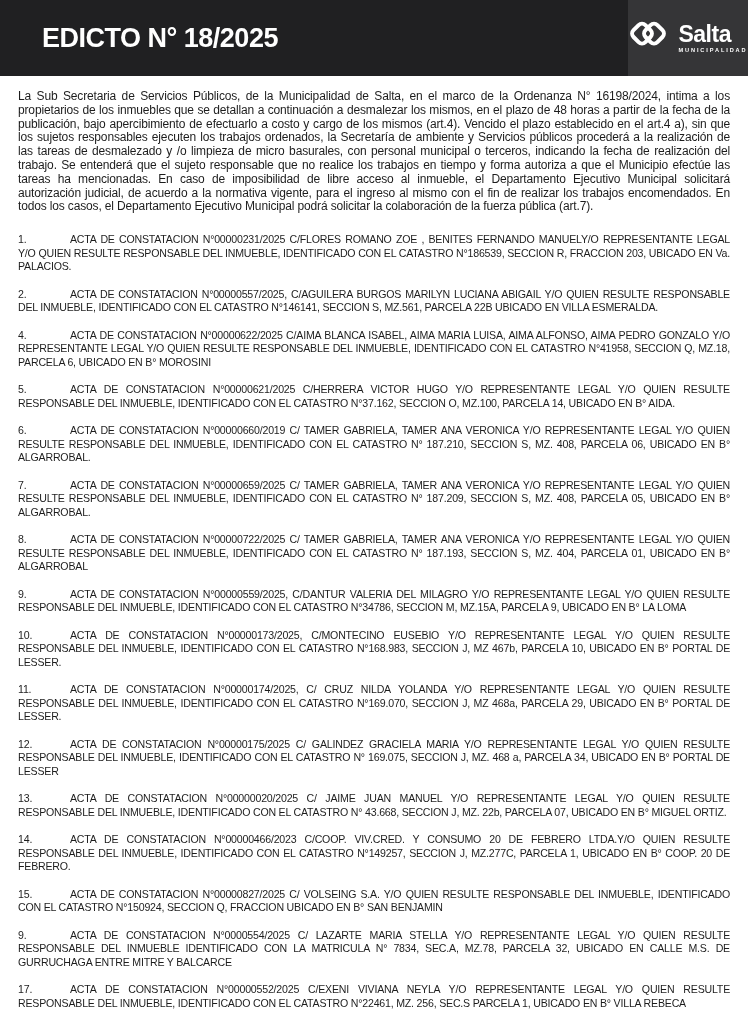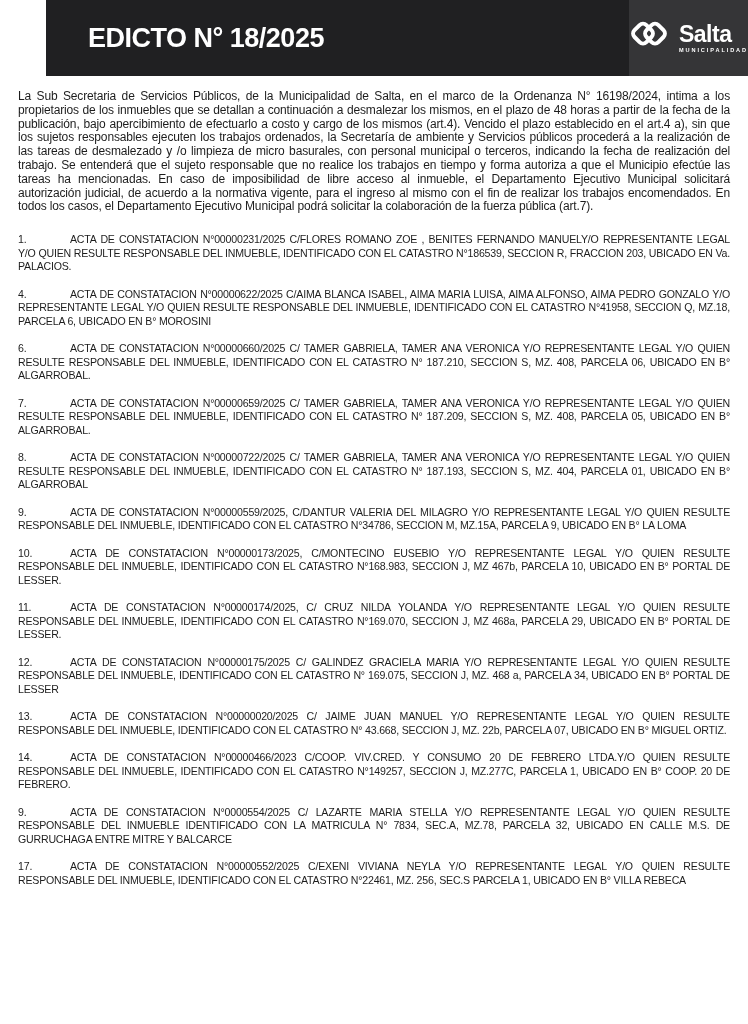--- a/index.html
+++ b/index.html
@@ -7,21 +7,21 @@
   .page {
     width: 748px;
     height: 1024px;
     margin: 0 auto;
     background: #ffffff;
     font-family: "Liberation Sans", "DejaVu Sans", sans-serif;
     color: #1d1d1d;
     overflow: hidden;
   }
   
-  .header { display: flex; height: 76px; width: 100%; padding-left: 46px; }
+  .header { display: flex; height: 76px; width: 100%; }
   .header-left {
     width: 628px;
     background: #202022;
     display: flex;
     align-items: center;
     padding-left: 42px;
   }
   .header-title {
     color: #ffffff;
     font-size: 27px;
@@ -98,29 +98,35 @@
   </div>
 
   <div class="content">
     <p class="intro">La Sub Secretaria de Servicios Públicos, de la Municipalidad de Salta, en el marco de la Ordenanza N° 16198/2024, intima a los propietarios de los inmuebles que se detallan a continuación a desmalezar los mismos, en el plazo de 48 horas a partir de la fecha de la publicación, bajo apercibimiento de efectuarlo a costo y cargo de los mismos (art.4). Vencido el plazo establecido en el art.4 a), sin que los sujetos responsables ejecuten los trabajos ordenados, la Secretaría de ambiente y Servicios públicos procederá a la realización de las tareas de desmalezado y /o limpieza de micro basurales, con personal municipal o terceros, indicando la fecha de realización del trabajo. Se entenderá que el sujeto responsable que no realice los trabajos en tiempo y forma autoriza a que el Municipio efectúe las tareas ha mencionadas. En caso de imposibilidad de libre acceso al inmueble, el Departamento Ejecutivo Municipal solicitará autorización judicial, de acuerdo a la normativa vigente, para el ingreso al mismo con el fin de realizar los trabajos encomendados. En todos los casos, el Departamento Ejecutivo Municipal podrá solicitar la colaboración de la fuerza pública (art.7).</p>
 
     <div class="acta-list">
   <p class="acta-item">
     <span class="num">1.</span><span>ACTA DE CONSTATACION N°00000231/2025 C/FLORES ROMANO ZOE , BENITES FERNANDO MANUELY/O REPRESENTANTE LEGAL Y/O QUIEN RESULTE RESPONSABLE DEL INMUEBLE, IDENTIFICADO CON EL CATASTRO N°186539, SECCION R, FRACCION 203, UBICADO EN Va. PALACIOS.</span>
   </p>
 
+  <p class="acta-item">
+    <span class="num">2.</span><span>ACTA DE CONSTATACION N°00000557/2025, C/AGUILERA BURGOS MARILYN LUCIANA ABIGAIL Y/O QUIEN RESULTE RESPONSABLE DEL INMUEBLE, IDENTIFICADO CON EL CATASTRO N°146141, SECCION S, MZ.561, PARCELA 22B UBICADO EN VILLA ESMERALDA.</span>
+  </p>
 
 
   <p class="acta-item">
     <span class="num">4.</span><span>ACTA DE CONSTATACION N°00000622/2025 C/AIMA BLANCA ISABEL, AIMA MARIA LUISA, AIMA ALFONSO, AIMA PEDRO GONZALO Y/O REPRESENTANTE LEGAL Y/O QUIEN RESULTE RESPONSABLE DEL INMUEBLE, IDENTIFICADO CON EL CATASTRO N°41958, SECCION Q, MZ.18, PARCELA 6, UBICADO EN B° MOROSINI</span>
   </p>
 
+  <p class="acta-item">
+    <span class="num">5.</span><span>ACTA DE CONSTATACION N°00000621/2025 C/HERRERA VICTOR HUGO Y/O REPRESENTANTE LEGAL Y/O QUIEN RESULTE RESPONSABLE DEL INMUEBLE, IDENTIFICADO CON EL CATASTRO N°37.162, SECCION O, MZ.100, PARCELA 14, UBICADO EN B° AIDA.</span>
+  </p>
 
   <p class="acta-item">
-    <span class="num">6.</span><span>ACTA DE CONSTATACION N°00000660/2025 C/ TAMER GABRIELA, TAMER ANA VERONICA Y/O REPRESENTANTE LEGAL Y/O QUIEN RESULTE RESPONSABLE DEL INMUEBLE, IDENTIFICADO CON EL CATASTRO N° 187.210, SECCION S, MZ. 408, PARCELA 06, UBICADO EN B° ALGARROBAL.</span>
+    <span class="num">6.</span><span>ACTA DE CONSTATACION N°00000660/2019 C/ TAMER GABRIELA, TAMER ANA VERONICA Y/O REPRESENTANTE LEGAL Y/O QUIEN RESULTE RESPONSABLE DEL INMUEBLE, IDENTIFICADO CON EL CATASTRO N° 187.210, SECCION S, MZ. 408, PARCELA 06, UBICADO EN B° ALGARROBAL.</span>
   </p>
 
   <p class="acta-item">
     <span class="num">7.</span><span>ACTA DE CONSTATACION N°00000659/2025 C/ TAMER GABRIELA, TAMER ANA VERONICA Y/O REPRESENTANTE LEGAL Y/O QUIEN RESULTE RESPONSABLE DEL INMUEBLE, IDENTIFICADO CON EL CATASTRO N° 187.209, SECCION S, MZ. 408, PARCELA 05, UBICADO EN B° ALGARROBAL.</span>
   </p>
 
   <p class="acta-item">
     <span class="num">8.</span><span>ACTA DE CONSTATACION N°00000722/2025 C/ TAMER GABRIELA, TAMER ANA VERONICA Y/O REPRESENTANTE LEGAL Y/O QUIEN RESULTE RESPONSABLE DEL INMUEBLE, IDENTIFICADO CON EL CATASTRO N° 187.193, SECCION S, MZ. 404, PARCELA 01, UBICADO EN B° ALGARROBAL</span>
   </p>
 
@@ -141,20 +147,23 @@
   </p>
 
   <p class="acta-item">
     <span class="num">13.</span><span>ACTA DE CONSTATACION N°00000020/2025 C/ JAIME JUAN MANUEL Y/O REPRESENTANTE LEGAL Y/O QUIEN RESULTE RESPONSABLE DEL INMUEBLE, IDENTIFICADO CON EL CATASTRO N° 43.668, SECCION J, MZ. 22b, PARCELA 07, UBICADO EN B° MIGUEL ORTIZ.</span>
   </p>
 
   <p class="acta-item">
     <span class="num">14.</span><span>ACTA DE CONSTATACION N°00000466/2023 C/COOP. VIV.CRED. Y CONSUMO 20 DE FEBRERO LTDA.Y/O QUIEN RESULTE RESPONSABLE DEL INMUEBLE, IDENTIFICADO CON EL CATASTRO N°149257, SECCION J, MZ.277C, PARCELA 1, UBICADO EN B° COOP. 20 DE FEBRERO.</span>
   </p>
 
+  <p class="acta-item">
+    <span class="num">15.</span><span>ACTA DE CONSTATACION N°00000827/2025 C/ VOLSEING S.A. Y/O QUIEN RESULTE RESPONSABLE DEL INMUEBLE, IDENTIFICADO CON EL CATASTRO N°150924, SECCION Q, FRACCION UBICADO EN B° SAN BENJAMIN</span>
+  </p>
 
   <p class="acta-item">
     <span class="num">9.</span><span>ACTA DE CONSTATACION N°0000554/2025 C/ LAZARTE MARIA STELLA Y/O REPRESENTANTE LEGAL Y/O QUIEN RESULTE RESPONSABLE DEL INMUEBLE IDENTIFICADO CON LA MATRICULA N° 7834, SEC.A, MZ.78, PARCELA 32, UBICADO EN CALLE M.S. DE GURRUCHAGA ENTRE MITRE Y BALCARCE</span>
   </p>
 
   <p class="acta-item">
     <span class="num">17.</span><span>ACTA DE CONSTATACION N°00000552/2025 C/EXENI VIVIANA NEYLA Y/O REPRESENTANTE LEGAL Y/O QUIEN RESULTE RESPONSABLE DEL INMUEBLE, IDENTIFICADO CON EL CATASTRO N°22461, MZ. 256, SEC.S PARCELA 1, UBICADO EN B° VILLA REBECA</span>
   </p>
 
 </div>

